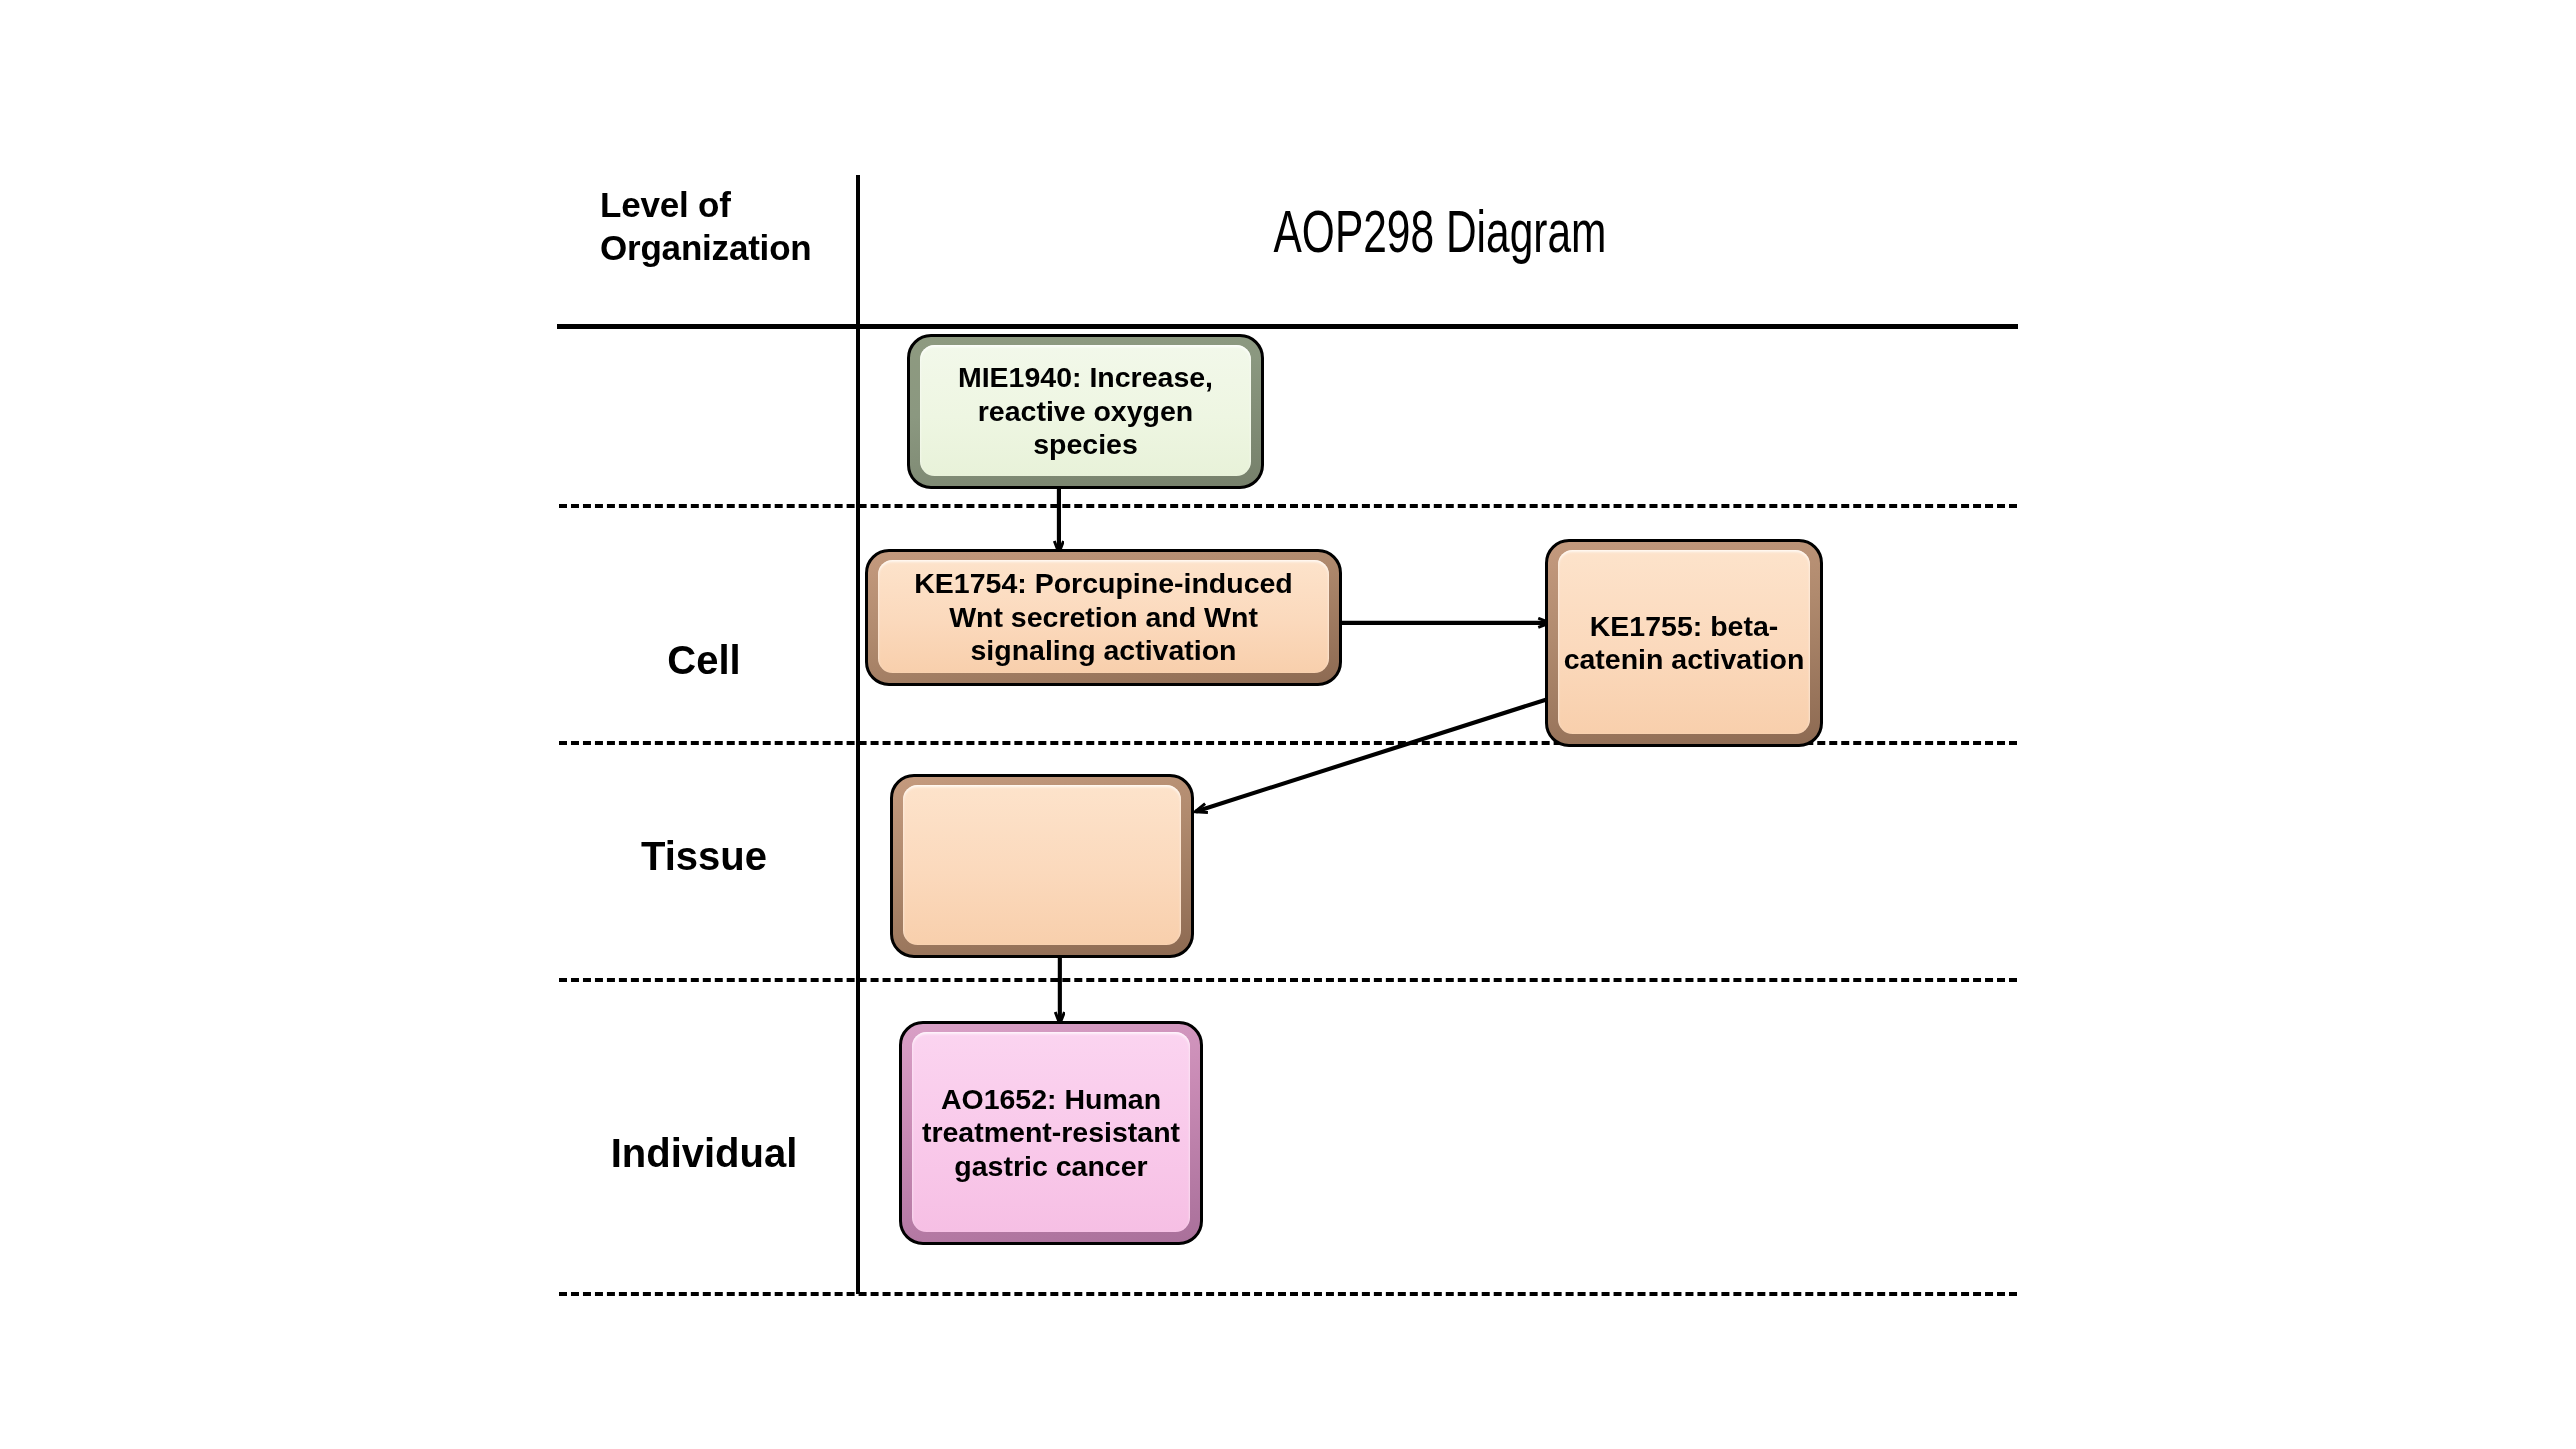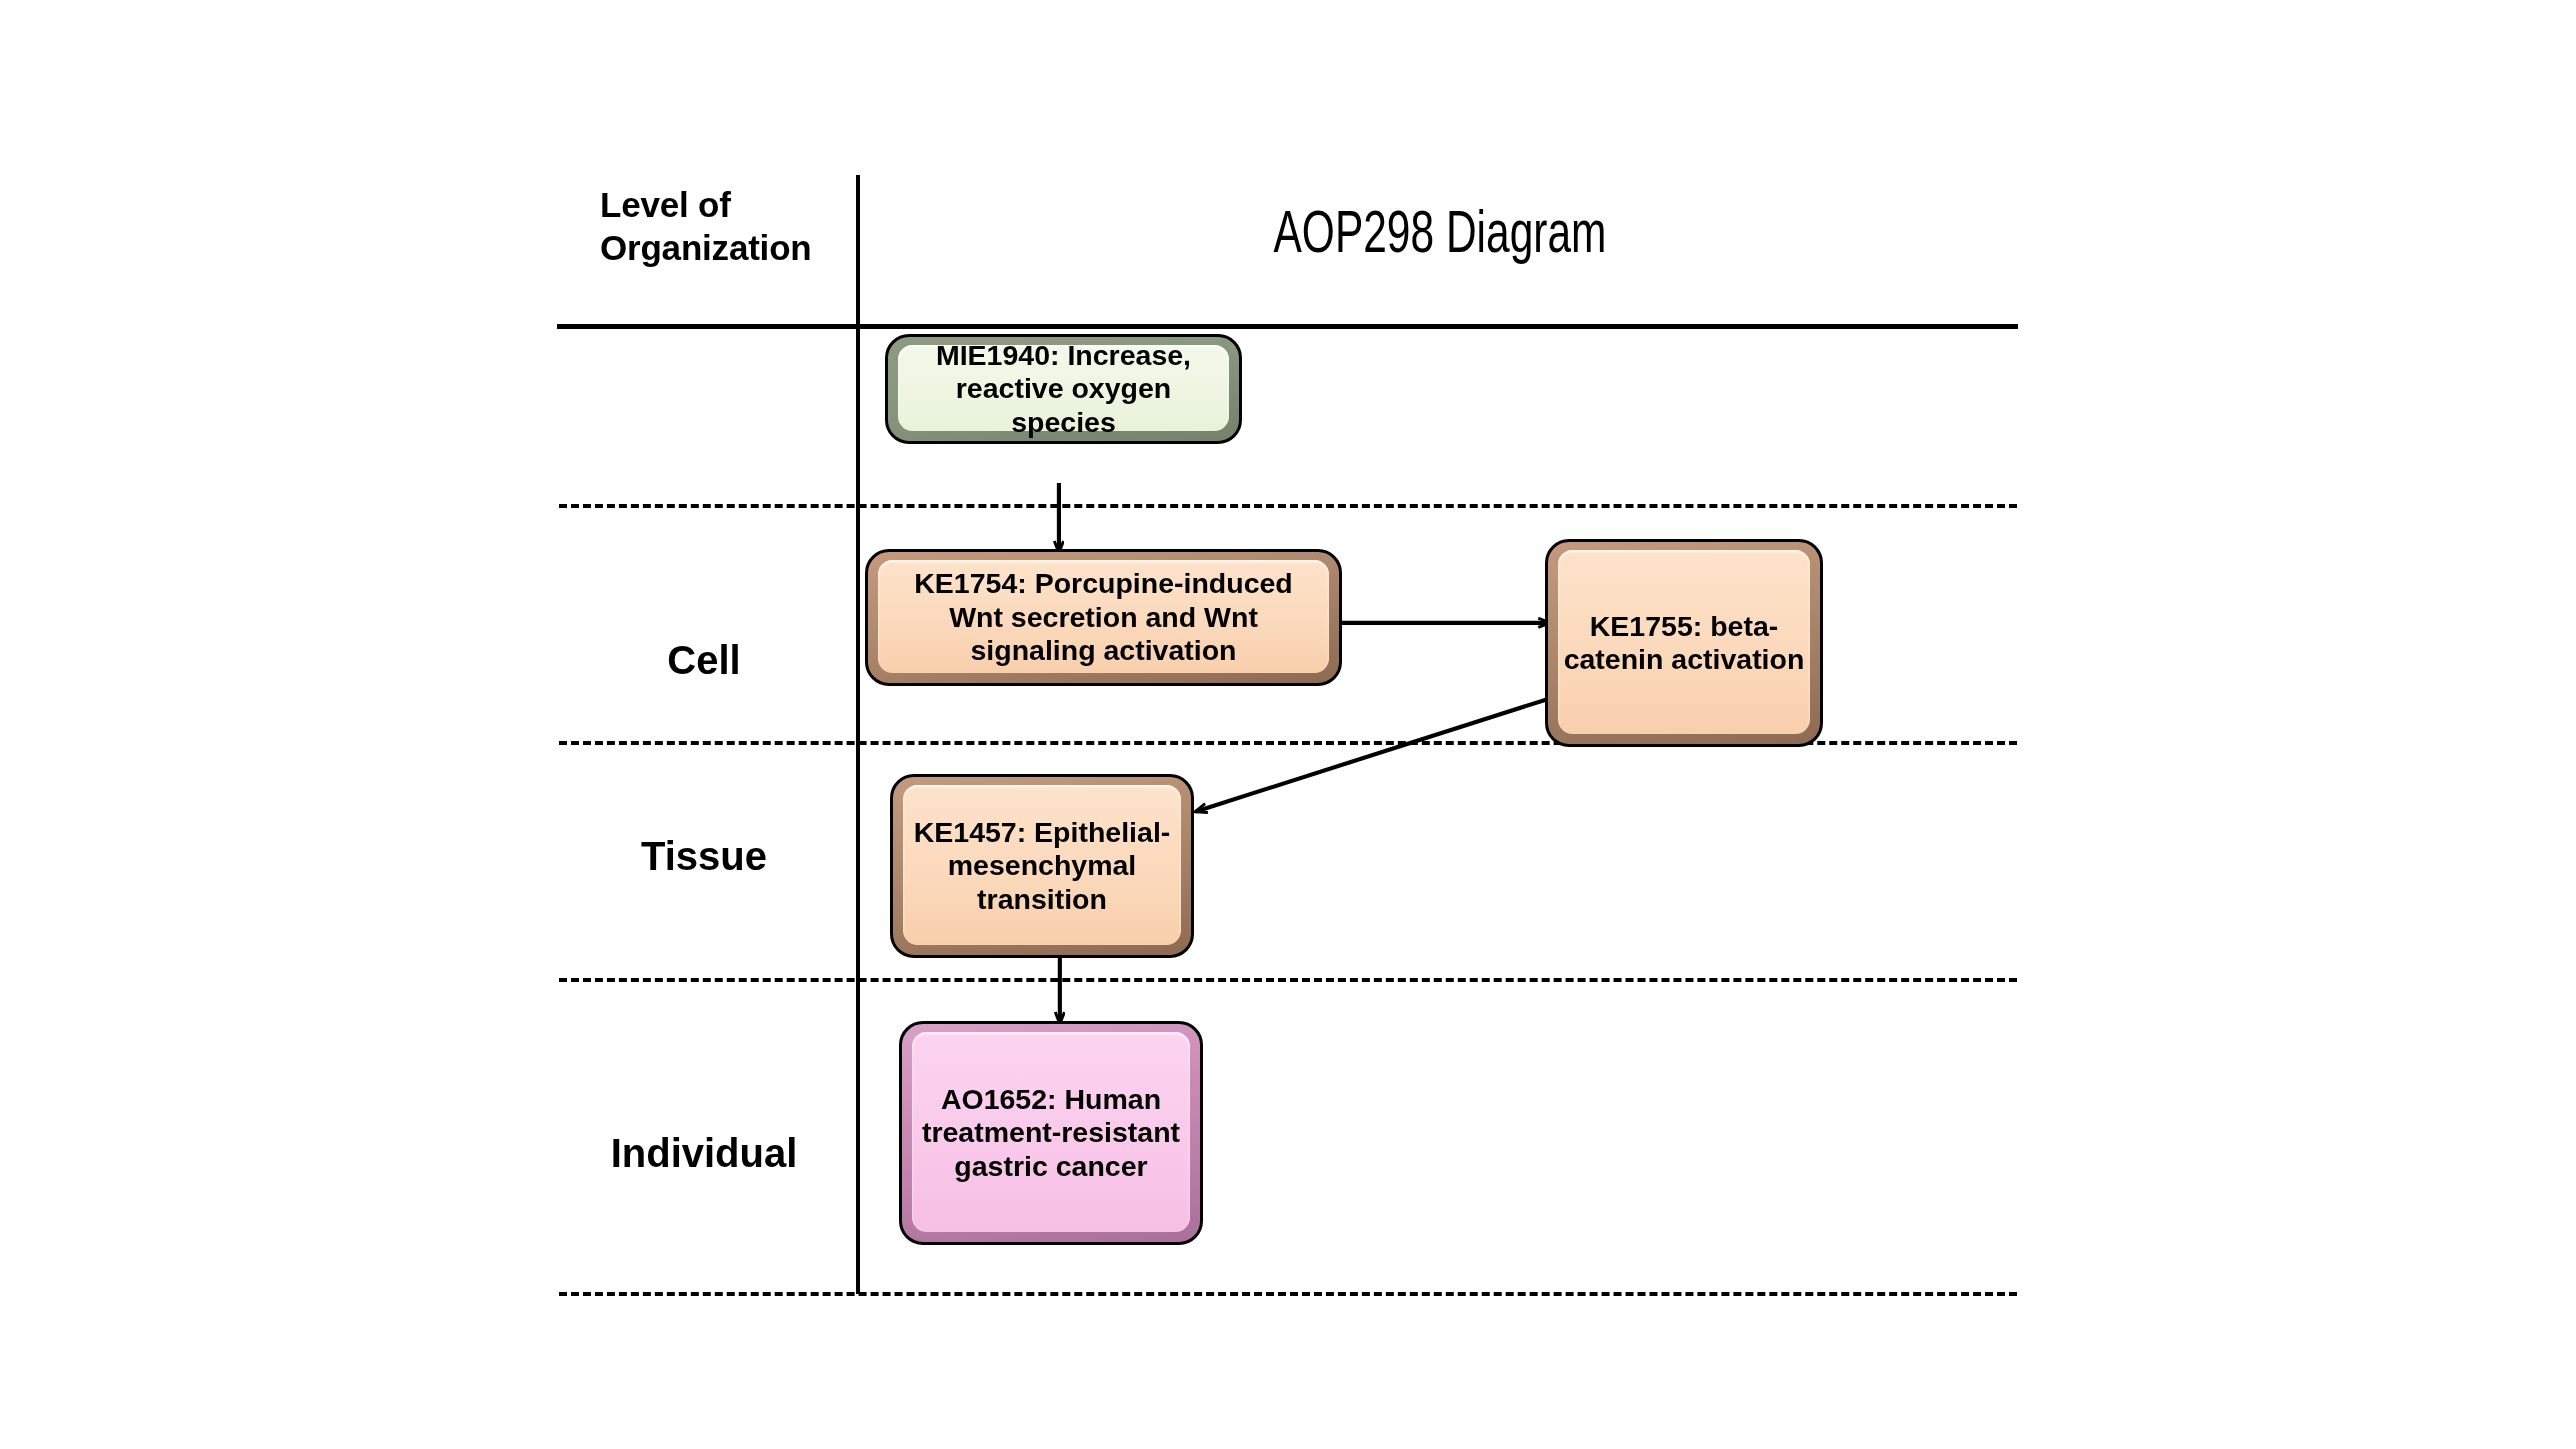--- a/index.html
+++ b/index.html
@@ -196,42 +196,41 @@
 
     <line x1="1151" y1="525" x2="1151" y2="600" stroke="#000" stroke-width="4.5" marker-end="url(#ah)"></line>
 
     <line x1="1455" y1="677" x2="1684" y2="677" stroke="#000" stroke-width="4.5" marker-end="url(#ah)"></line>
 
     <line x1="1682" y1="760" x2="1300" y2="882" stroke="#000" stroke-width="4.5" marker-end="url(#ah)"></line>
 
     <line x1="1152" y1="1040" x2="1152" y2="1112" stroke="#000" stroke-width="4.5" marker-end="url(#ah)"></line>
   </svg>
 
-  <div class="node mie" style="left:885px; top:334px; width:357px; height:110px;">
+  <div class="node mie" style="left:907px; top:334px; width:357px; height:155px;">
     <div class="node-outer"></div>
     <div class="node-inner"></div>
     <div class="node-text">MIE1940: Increase, reactive oxygen species</div>
   </div>
 
   <div class="node ke" style="left:865px; top:549px; width:477px; height:137px;">
     <div class="node-outer"></div>
     <div class="node-inner"></div>
     <div class="node-text">KE1754: Porcupine-induced Wnt secretion and Wnt signaling activation</div>
   </div>
 
   <div class="node ke" style="left:1545px; top:539px; width:278px; height:208px;">
     <div class="node-outer"></div>
     <div class="node-inner"></div>
     <div class="node-text">KE1755: beta-catenin activation</div>
   </div>
 
   <div class="node ke" style="left:890px; top:774px; width:304px; height:184px;">
     <div class="node-outer"></div>
     <div class="node-inner"></div>
-    <div class="node-text">KE1457: Epithelial-mesenchymal transition</div>
   </div>
 
   <div class="node ao" style="left:899px; top:1021px; width:304px; height:224px;">
     <div class="node-outer"></div>
     <div class="node-inner"></div>
     <div class="node-text">AO1652: Human treatment-resistant gastric cancer</div>
   </div>
 
 </div>
 

